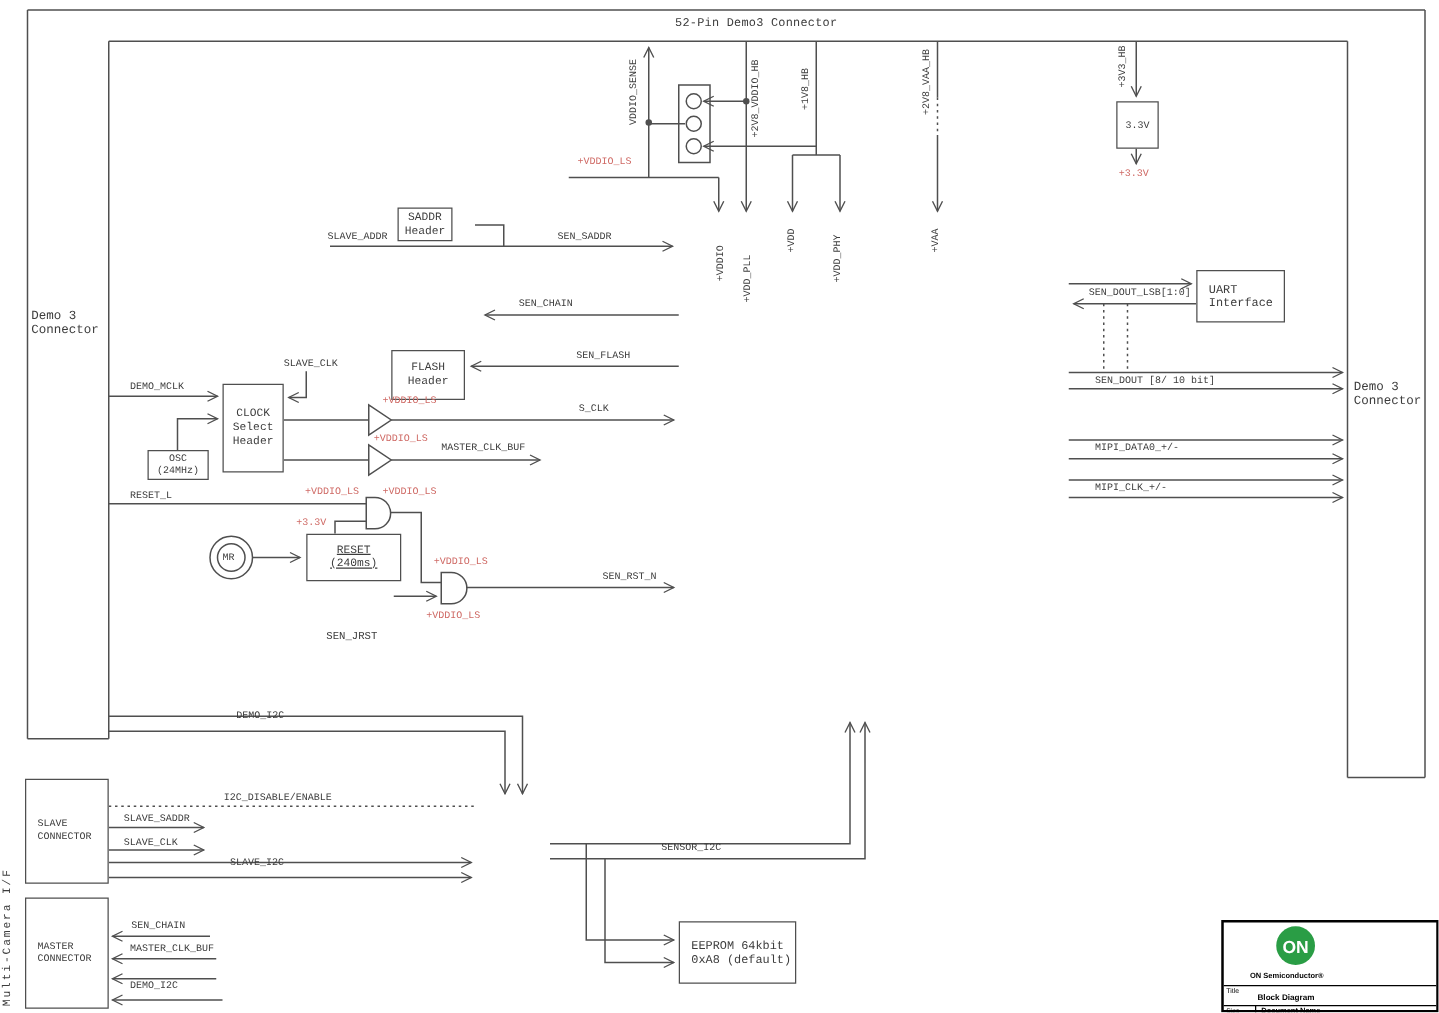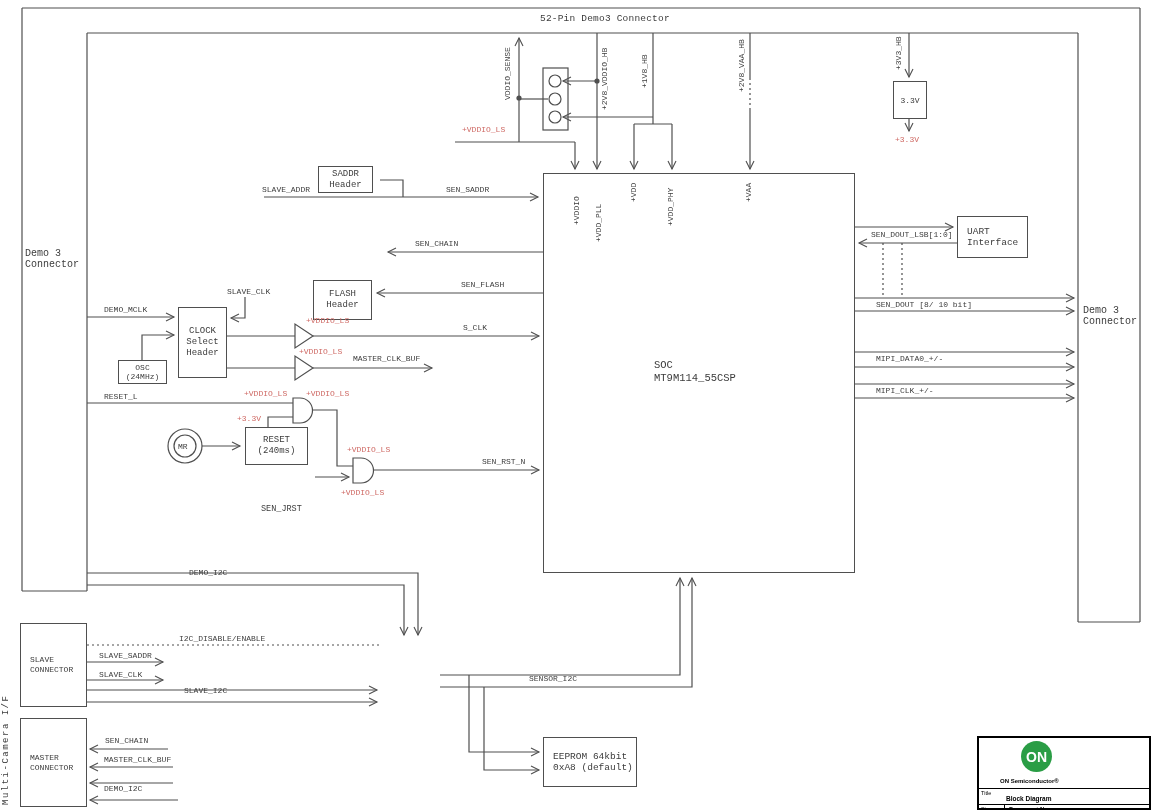--- a/index.html
+++ b/index.html
@@ -140,40 +140,36 @@
 <div class="vlbl" style="left:504px;top:100px;">VDDIO_SENSE</div>
 <div class="vlbl" style="left:601px;top:110px;">+2V8_VDDIO_HB</div>
 <div class="vlbl" style="left:641px;top:88px;">+1V8_HB</div>
 <div class="vlbl" style="left:738px;top:92px;">+2V8_VAA_HB</div>
 <div class="vlbl" style="left:895px;top:70px;">+3V3_HB</div>
 <div class="lbl red" style="left:462px;top:125px;">+VDDIO_LS</div>
 <div class="lbl red" style="left:895px;top:135px;">+3.3V</div>
 
 <div class="box" style="left:893px;top:81px;width:34px;height:38px;font-size:8px;">3.3V</div>
 
-<div class="box" style="left:543px;top:173px;width:312px;height:400px;border-width:1.6px;">
-  <div style="position:absolute;left:110px;top:185px;text-align:left;font-size:10.5px;line-height:13px;white-space:pre-line;">SOC
-MT9M114_55CSP</div>
-</div>
 <div class="vlbl" style="left:573px;top:225px;">+VDDIO</div>
 <div class="vlbl" style="left:595px;top:242px;">+VDD_PLL</div>
 <div class="vlbl" style="left:630px;top:202px;">+VDD</div>
 <div class="vlbl" style="left:667px;top:226px;">+VDD_PHY</div>
 <div class="vlbl" style="left:745px;top:202px;">+VAA</div>
 
-<div class="box" style="left:318px;top:166px;width:55px;height:27px;">SADDR
+<div class="box" style="left:318px;top:166px;width:44px;height:27px;">SADDR
 Header</div>
 <div class="box" style="left:313px;top:280px;width:59px;height:40px;">FLASH
 Header</div>
 <div class="box" style="left:178px;top:307px;width:49px;height:71px;">CLOCK
 Select
 Header</div>
 <div class="box" style="left:118px;top:360px;width:49px;height:24px;font-size:8px;line-height:9px;">OSC
 (24MHz)</div>
-<div class="box" style="left:245px;top:427px;width:63px;height:38px;">RESET
+<div class="box" style="left:245px;top:427px;width:76px;height:38px;text-decoration:underline;">RESET
 (240ms)</div>
 <div class="lbl" style="left:178px;top:442px;">MR</div>
 <div class="box left" style="left:543px;top:737px;width:94px;height:50px;font-size:9.5px;">EEPROM 64kbit
 0xA8 (default)</div>
 <div class="box left" style="left:957px;top:216px;width:71px;height:42px;font-size:9.5px;">UART
 Interface</div>
 <div class="box left" style="left:20px;top:623px;width:67px;height:84px;font-size:8px;line-height:10px;">SLAVE
 CONNECTOR</div>
 <div class="box left" style="left:20px;top:718px;width:67px;height:89px;font-size:8px;line-height:10px;">MASTER
 CONNECTOR</div>

